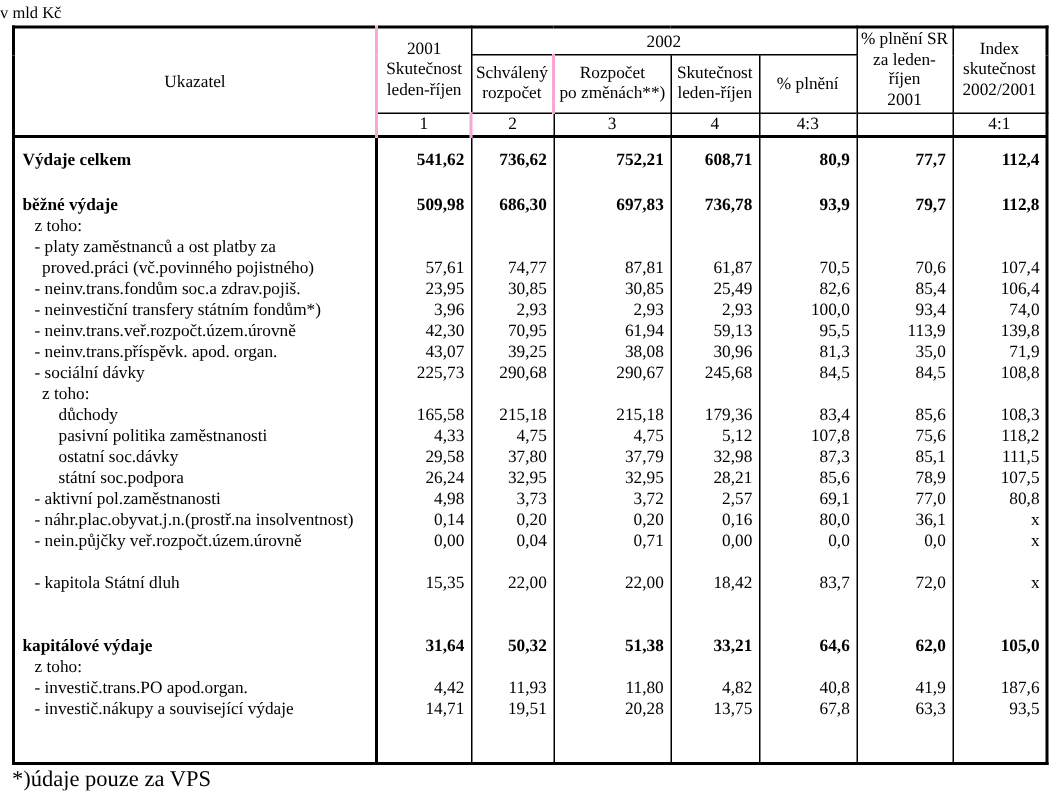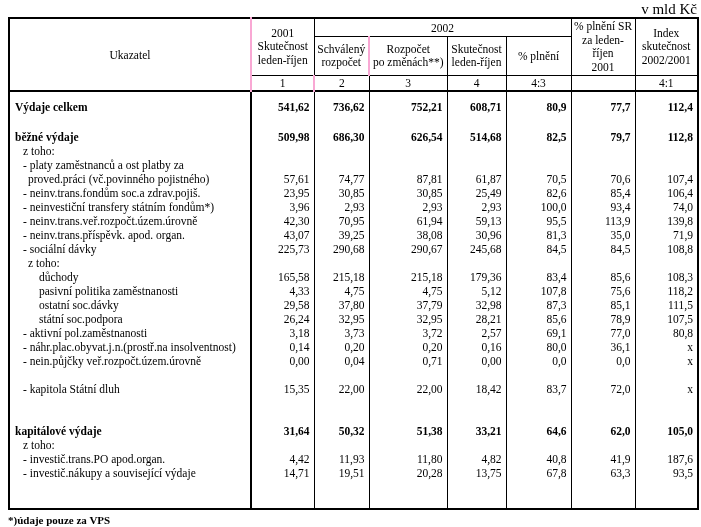--- a/index.html
+++ b/index.html
@@ -3,21 +3,21 @@
 <meta charset="utf-8">
 <style>
   html,body{margin:0;padding:0;background:#fff;}
   .page{
     width:701px;height:527px;box-sizing:border-box;
     padding-top:3px;color:#000;
     font-family:"Liberation Serif","DejaVu Serif",serif;
     position:relative;overflow:hidden;
   }
   .unit-note{
-    text-align:right;margin:0 4px 1px 0;font-size:15px;line-height:13px;
+    margin:0 4px 1px 0;font-size:11px;line-height:13px;
   }
   table.budget{
     margin-left:8px;width:689px;table-layout:fixed;
     border-collapse:collapse;border:2px solid #000;
   }
   thead th{
     border:1px solid #000;font-weight:normal;text-align:center;
     font-size:11.5px;padding:1px 2px;vertical-align:middle;
   }
   thead th.pre{white-space:pre-line;line-height:13.5px;}
@@ -32,21 +32,21 @@
     padding:0 4px 0 0;overflow:hidden;white-space:nowrap;
   }
   tbody td:first-child{border-right:2px solid #000;padding-right:14px;}
   tbody tr:first-child td{padding-top:5px;height:19px;}
   td.num{text-align:right;}
   .bold{font-weight:bold;}
   .ind0{padding-left:5px;}
   .ind1{padding-left:13px;}
   .ind2{padding-left:18px;}
   .ind3{padding-left:29px;margin-top:24px;}
-  .footnotes{margin:4px 0 0 8px;font-size:11px;line-height:13px;font-weight:bold;}
+  .footnotes{margin:4px 0 0 8px;font-size:15px;line-height:13px;}
   .footnotes p{margin:0;}
 </style>
 </head>
 <body>
 
 <div class="page">
 
   <div class="unit-note">v mld Kč</div>
 
   <table class="budget">
@@ -112,23 +112,23 @@
           <td class="num"></td>
           <td class="num"></td>
           <td class="num"></td>
           <td class="num"></td>
           <td class="num"></td>
         </tr>
         <tr>
           <td class="label ind0 bold">běžné výdaje</td>
           <td class="num bold">509,98</td>
           <td class="num bold">686,30</td>
-          <td class="num bold">626,54</td>
-          <td class="num bold">514,68</td>
-          <td class="num bold">82,5</td>
+          <td class="num bold">697,83</td>
+          <td class="num bold">736,78</td>
+          <td class="num bold">93,9</td>
           <td class="num bold">79,7</td>
           <td class="num bold">112,8</td>
         </tr>
         <tr>
           <td class="label ind1">z toho:</td>
           <td class="num"></td>
           <td class="num"></td>
           <td class="num"></td>
           <td class="num"></td>
           <td class="num"></td>
@@ -250,21 +250,21 @@
           <td class="num">26,24</td>
           <td class="num">32,95</td>
           <td class="num">32,95</td>
           <td class="num">28,21</td>
           <td class="num">85,6</td>
           <td class="num">78,9</td>
           <td class="num">107,5</td>
         </tr>
         <tr>
           <td class="label ind1">- aktivní pol.zaměstnanosti</td>
-          <td class="num">3,18</td>
+          <td class="num">4,98</td>
           <td class="num">3,73</td>
           <td class="num">3,72</td>
           <td class="num">2,57</td>
           <td class="num">69,1</td>
           <td class="num">77,0</td>
           <td class="num">80,8</td>
         </tr>
         <tr>
           <td class="label ind1">- náhr.plac.obyvat.j.n.(prostř.na insolventnost)</td>
           <td class="num">0,14</td>

